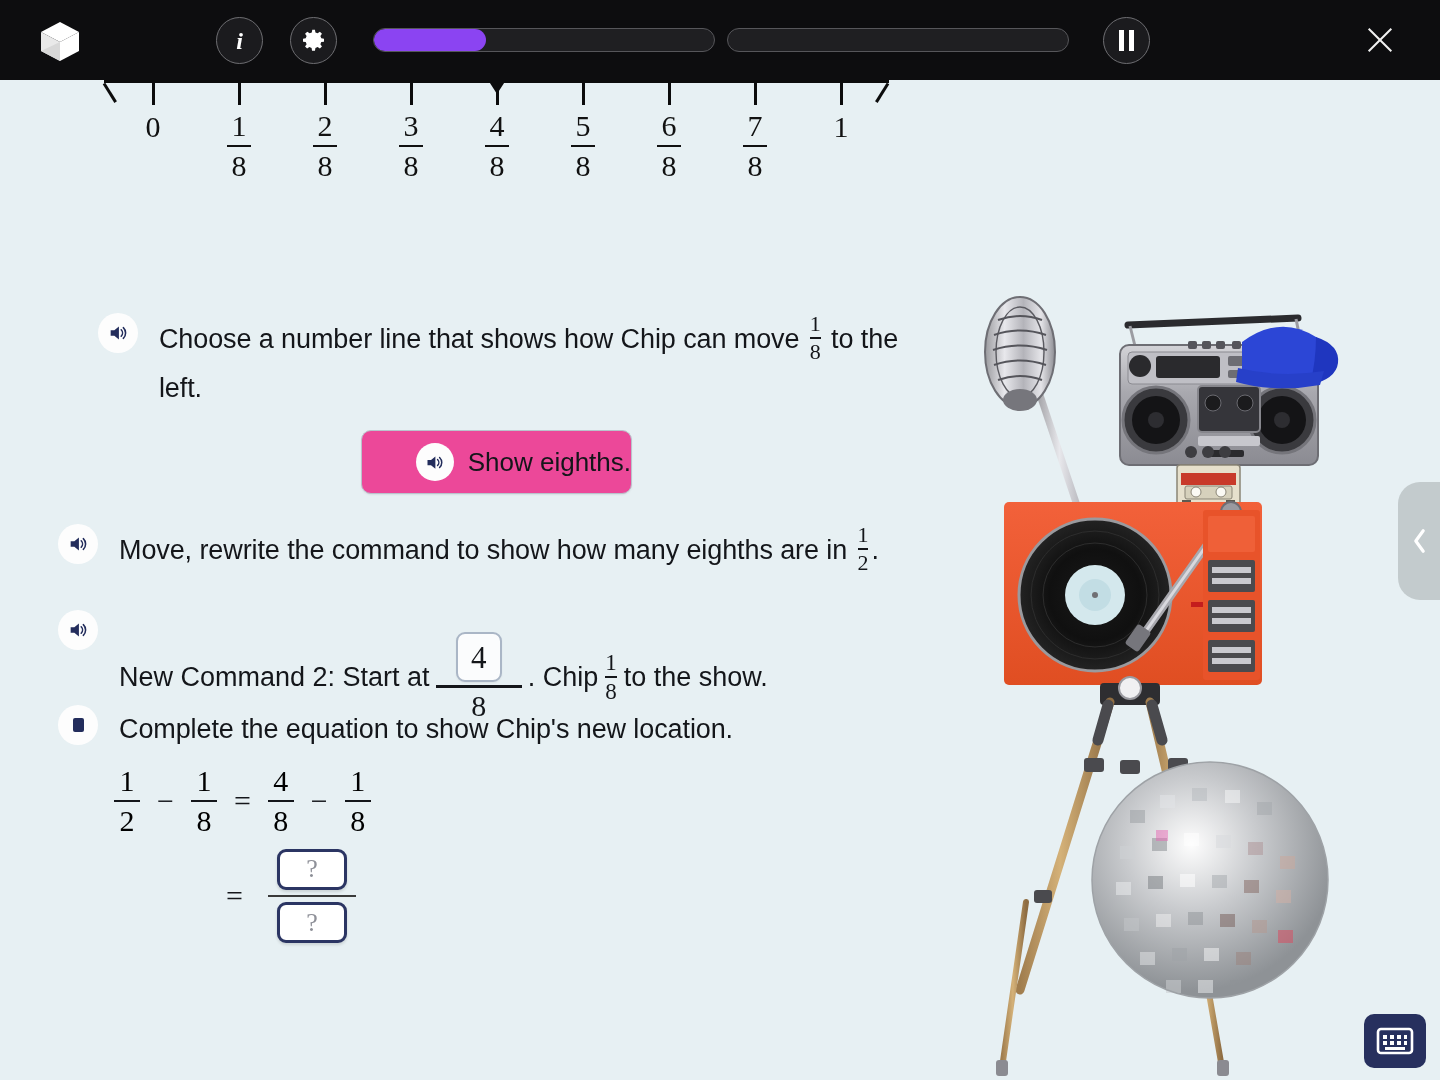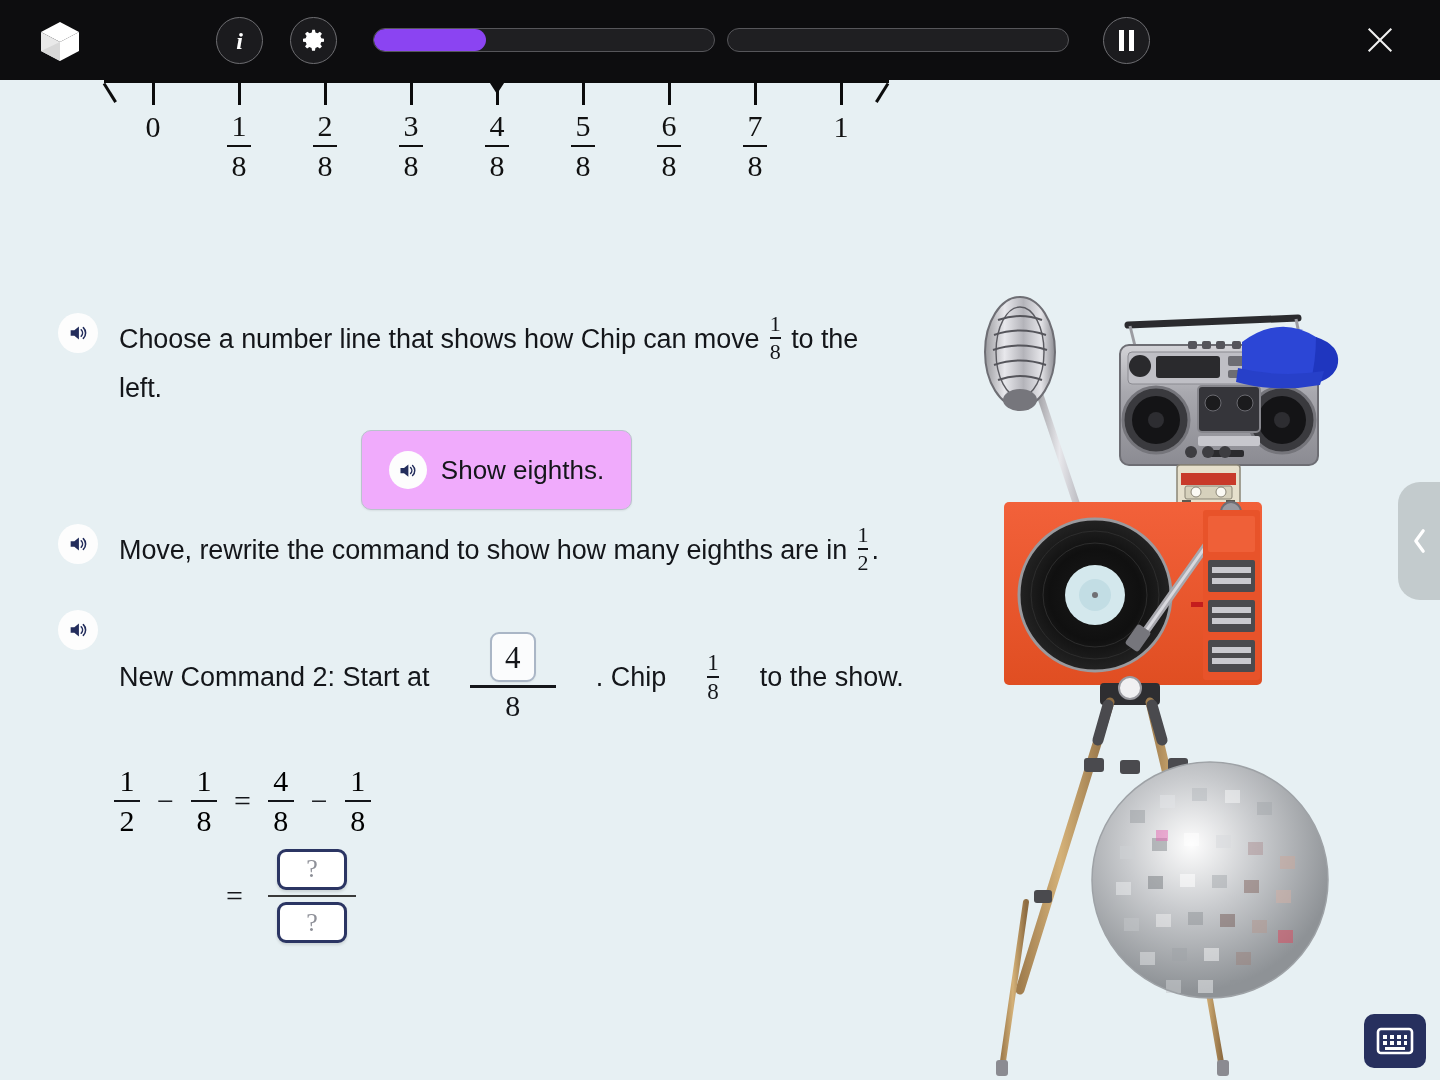--- a/index.html
+++ b/index.html
@@ -95,33 +95,33 @@
     display:inline-block; vertical-align:-0.50em; text-align:center;
     font-size:22px; line-height:1.02; margin:0 3px;
     font-family:"Liberation Serif", serif;
   }
   .ifrac .n { display:block; }
   .ifrac .b { display:block; height:2px; background:#14161a; margin:2px 0; }
   .ifrac .d { display:block; }
 
   
   .show-btn {
-    position:absolute; left:361px; top:430px; width:271px; height:80px;
-    background:#f0abfc; border:1.5px solid #b9c3cc; border-radius:10px;
-    display:flex; align-items:center; justify-content:center; gap:14px;
+    position:absolute; left:361px; top:430px; width:271px; height:64px;
+    background:#ec4899; border:1.5px solid #b9c3cc; border-radius:10px;
+    display:flex; align-items:center; justify-content:flex-end; gap:14px;
     cursor:pointer; box-shadow:0 1px 2px rgba(0,0,0,0.07);
   }
   .show-btn .speaker { width:38px; height:38px; background:#fdfdfd; }
   .show-btn span.lbl { font-size:26px; color:#14161a; }
 
   
   .cmdline { position:absolute; left:58px; top:610px; display:flex; align-items:flex-start; }
   .cmd-body {
     margin-left:21px; font-size:27px; color:#14161a; line-height:49px;
-    display:flex; align-items:center; white-space:nowrap; margin-top:23px;gap:34px;
+    display:flex; align-items:center; white-space:nowrap; margin-top:23px;
   }
   .boxfrac {
     display:inline-flex; flex-direction:column; align-items:center;
     margin:0 6px; position:relative; top:-1px;
   }
   .boxfrac .bfbar { width:86px; height:2.5px; background:#14161a; margin:3px 0; }
   .boxfrac .bfden { font-family:"Liberation Serif", serif; font-size:30px; line-height:1; }
   .numbox {
     width:46px; height:50px; background:#fbfcfd;
     border:2px solid #aab6c6; border-radius:9px;
@@ -283,21 +283,21 @@
         <span class="num">7</span>
         <span class="bar"></span>
         <span class="den">8</span>
       </span>
     </div>
     <div class="nl-label" style="left:801px">
       <span>1</span>
     </div>
   </div>
 
-  <div class="qline" style="left:58px; top:313px; width:880px;">
+  <div class="qline" style="left:58px; top:313px; width:880px;justify-content:center;">
     <div class="speaker">
       <svg width="22" height="22" viewBox="0 0 24 24" fill="#232d5c">
         <path d="M4 9v6h4l5 4V5L8 9H4z"></path>
         <path d="M15.5 8.5a5 5 0 010 7" stroke="#232d5c" stroke-width="1.7" fill="none" stroke-linecap="round"></path>
         <path d="M17.8 6.2a8 8 0 010 11.6" stroke="#232d5c" stroke-width="1.7" fill="none" stroke-linecap="round"></path>
       </svg>
     </div>
     <div class="qtext">
       <span>Choose a number line that shows how Chip can move</span>
       <span class="ifrac">
@@ -358,20 +358,26 @@
       <span>. Chip</span>
       <span class="ifrac" style="font-size:23px; margin:0 7px;">
         <span class="n">1</span>
         <span class="b"></span>
         <span class="d">8</span>
       </span>
       <span>to the show.</span>
     </div>
   </div>
 
+  <div class="qline" style="left:58px; top:705px; width:800px;">
+    <div class="sq-bullet">
+        <i></i>
+      </div>
+    <div class="qtext">Complete the equation to show Chip's new location.</div>
+  </div>
 
   <div class="equation">
     <div class="eqrow">
       <span class="efrac">
         <span>1</span>
         <span class="eb"></span>
         <span>2</span>
       </span>
       <span class="eop">−</span>
       <span class="efrac">

